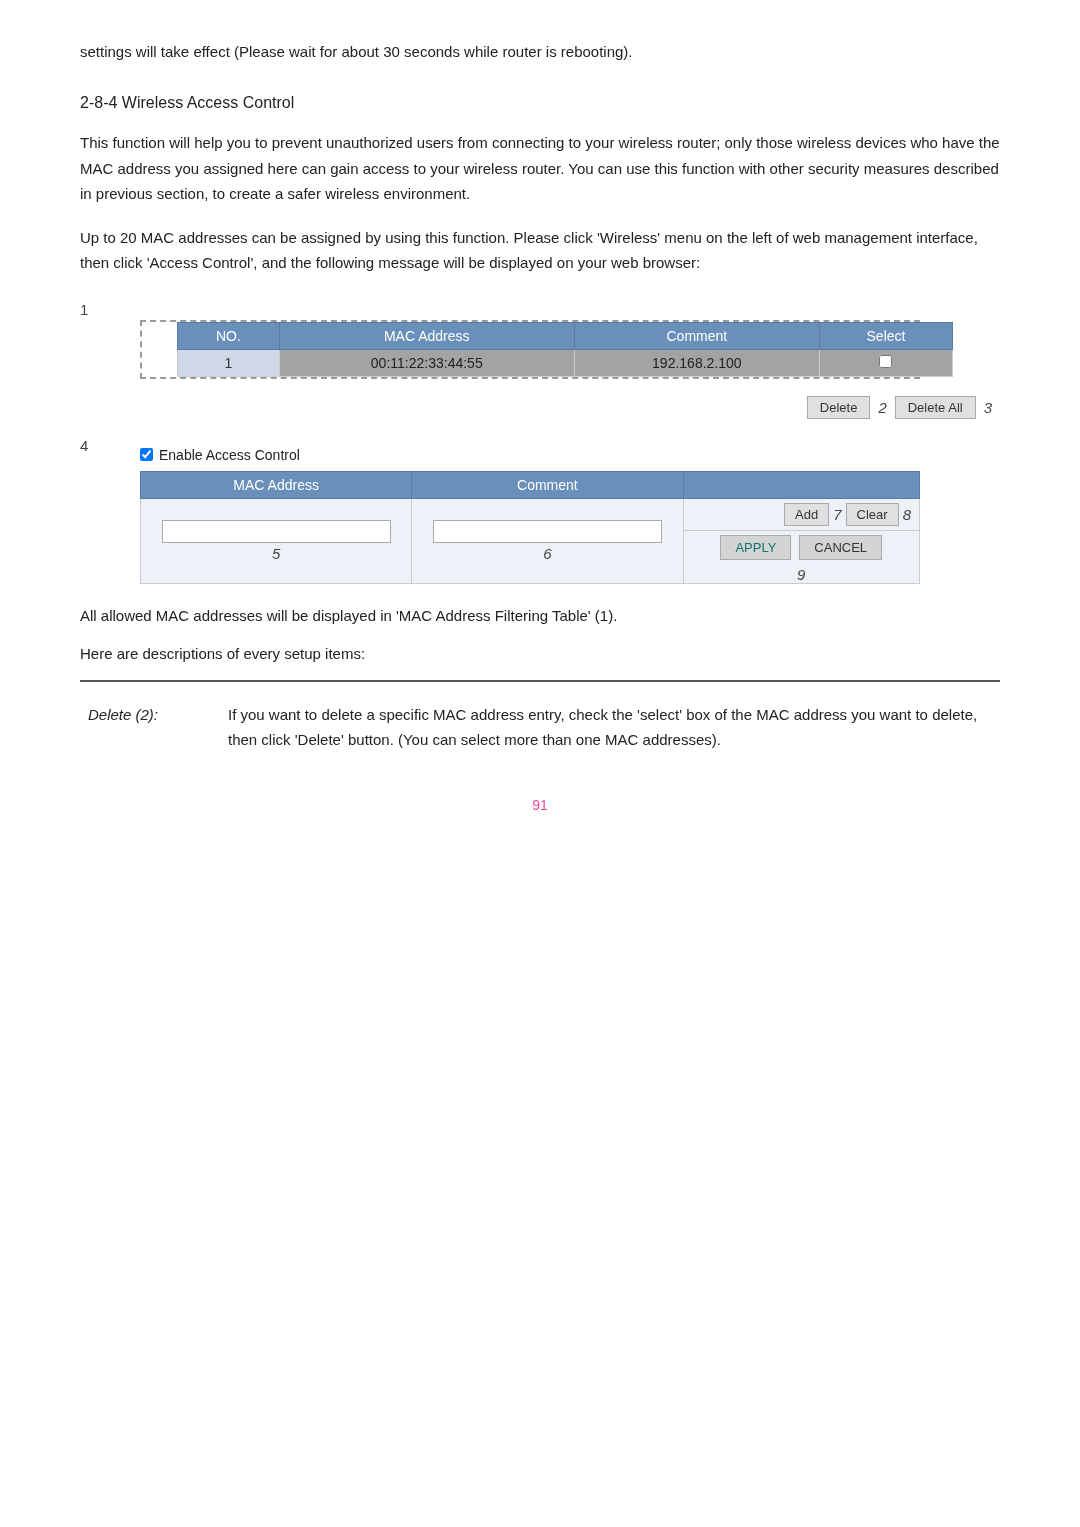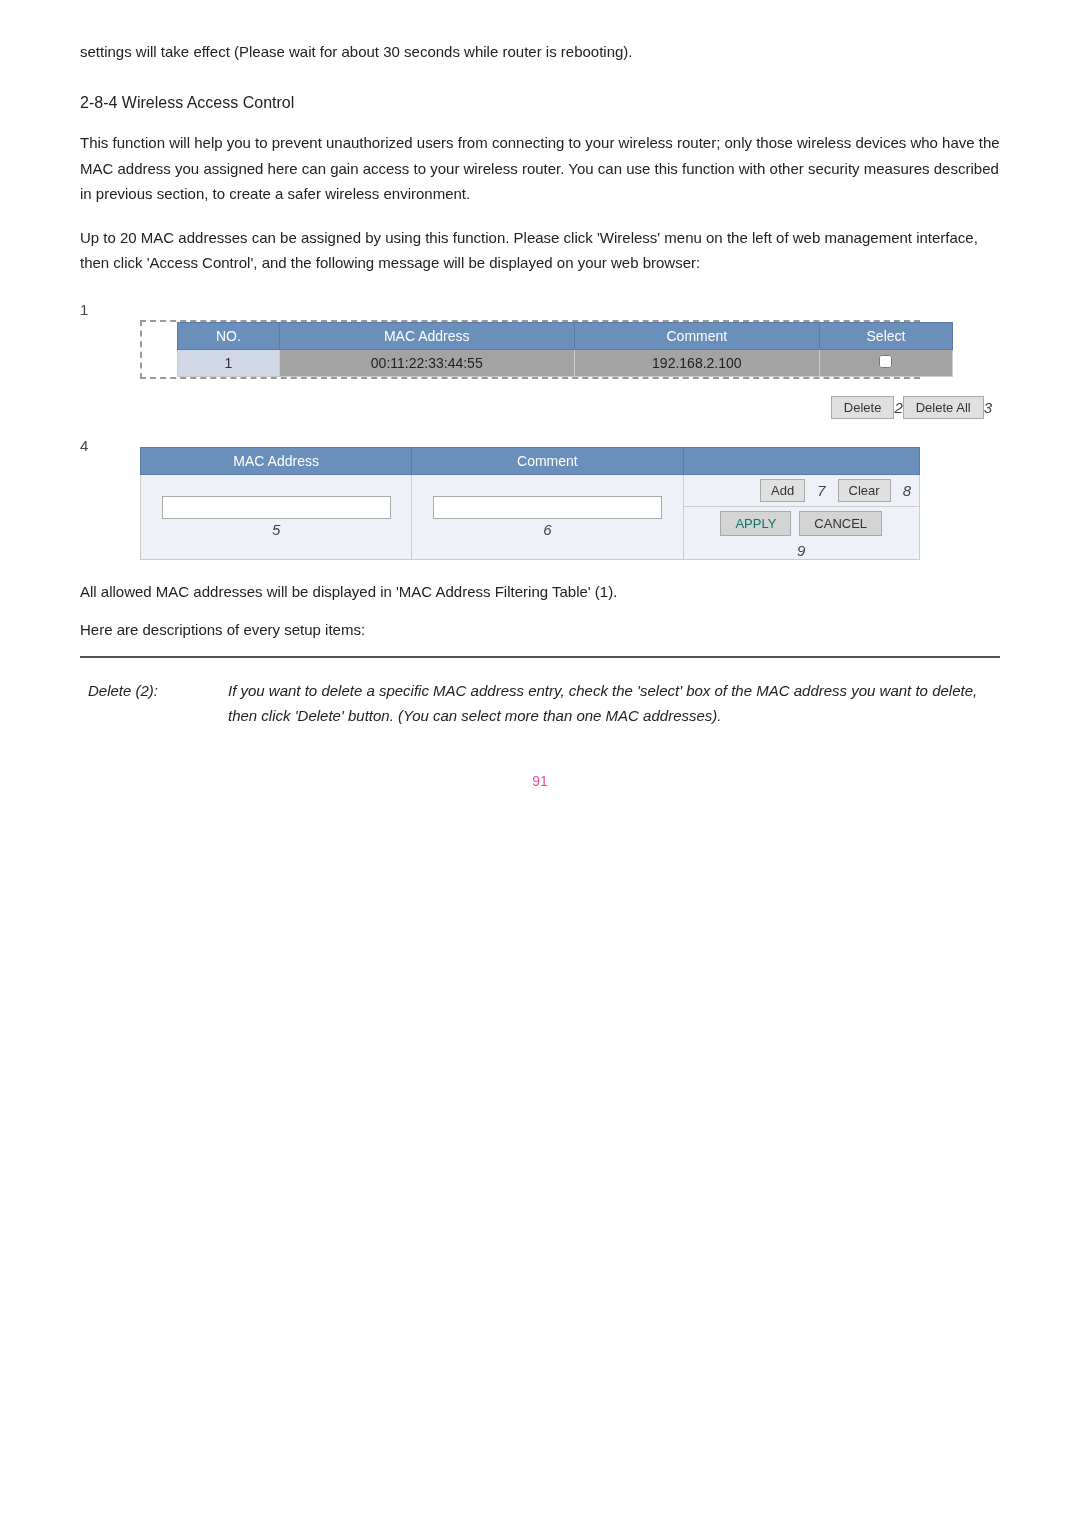--- a/index.html
+++ b/index.html
@@ -128,21 +128,21 @@
       padding: 4px 14px;
       font-size: 13px;
       cursor: pointer;
       color: #333;
       text-align: right;
     }
     .add-clear-row {
       display: flex;
       align-items: center;
       justify-content: flex-end;
-      gap: 12px;
+      gap: 4px;
       padding: 4px 8px;
     }
     .apply-cancel-row {
       display: flex;
       align-items: center;
       justify-content: center;
       gap: 8px;
       padding: 4px 8px 4px 8px;
       border-top: 1px solid #ccc;
     }
@@ -175,21 +175,20 @@
       padding: 4px 8px;
       font-size: 15px;
       line-height: 1.7;
     }
     .desc-table td:first-child {
       font-style: italic;
       width: 140px;
       white-space: nowrap;
     }
     .desc-table td:last-child {
-      font-style: italic;
     }
     .page-number {
       text-align: center;
       font-size: 14px;
       color: #ec4899;
       margin-top: 40px;
     }
     
     .diagram-section {
       position: relative;
@@ -271,32 +270,36 @@
               </td>
             </tr>
           </tbody>
         </table>
       </div>
     </div>
   </div>
 
   <div class="delete-annot-row">
     <div class="delete-annot-num"></div>
-    <div style="flex:1; display:flex; justify-content:flex-end; align-items:center; padding-right:8px;">
+    <div style="flex:1; display:flex; justify-content:flex-end; align-items:center; gap:8px; padding-right:8px;">
       <button class="btn-delete">Delete</button>
       <span class="annot">2</span>
       <button class="btn-delete-all">Delete All</button>
       <span class="annot">3</span>
     </div>
   </div>
 
   <div class="form-annot-row">
     <div class="form-annot-num">4</div>
     <div class="access-control-area">
 
+      <div class="enable-row">
+        <input type="checkbox" checked="" style="">
+        <span>Enable Access Control</span>
+      </div>
 
       <table class="input-form-table">
         <thead>
           <tr>
             <th>MAC Address</th>
             <th>Comment</th>
             <th>
               
             </th>
           </tr>

